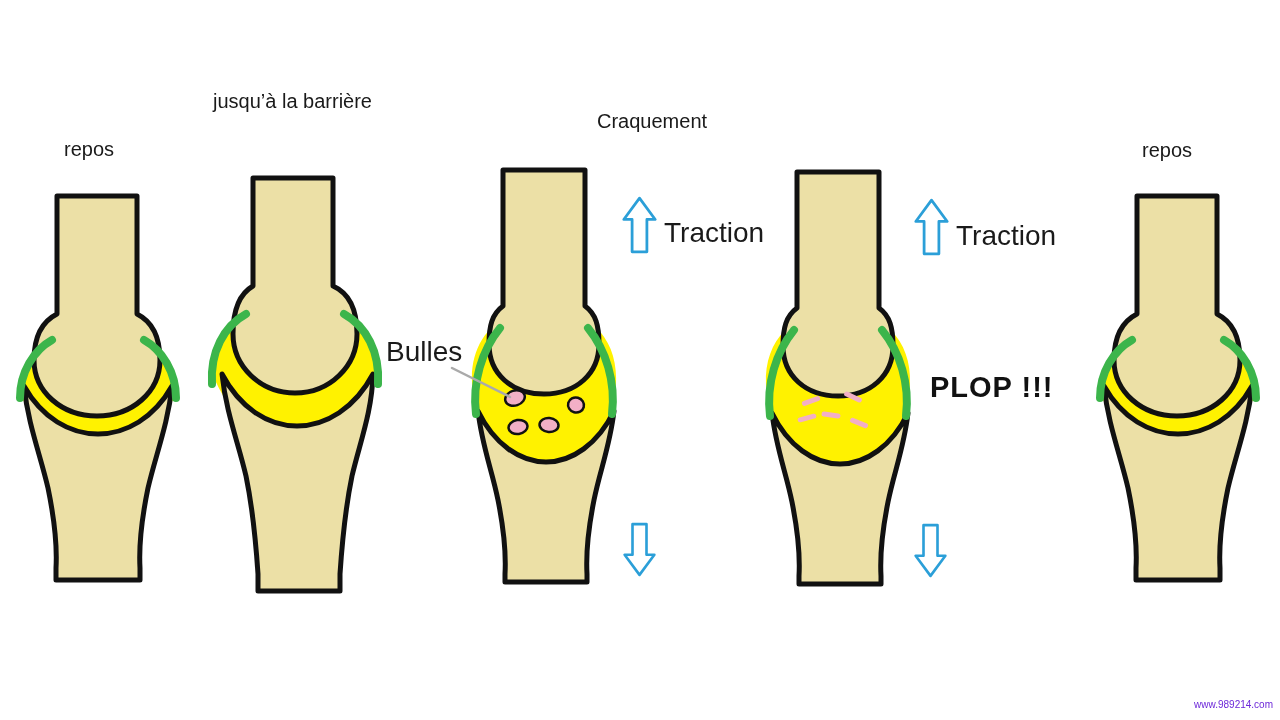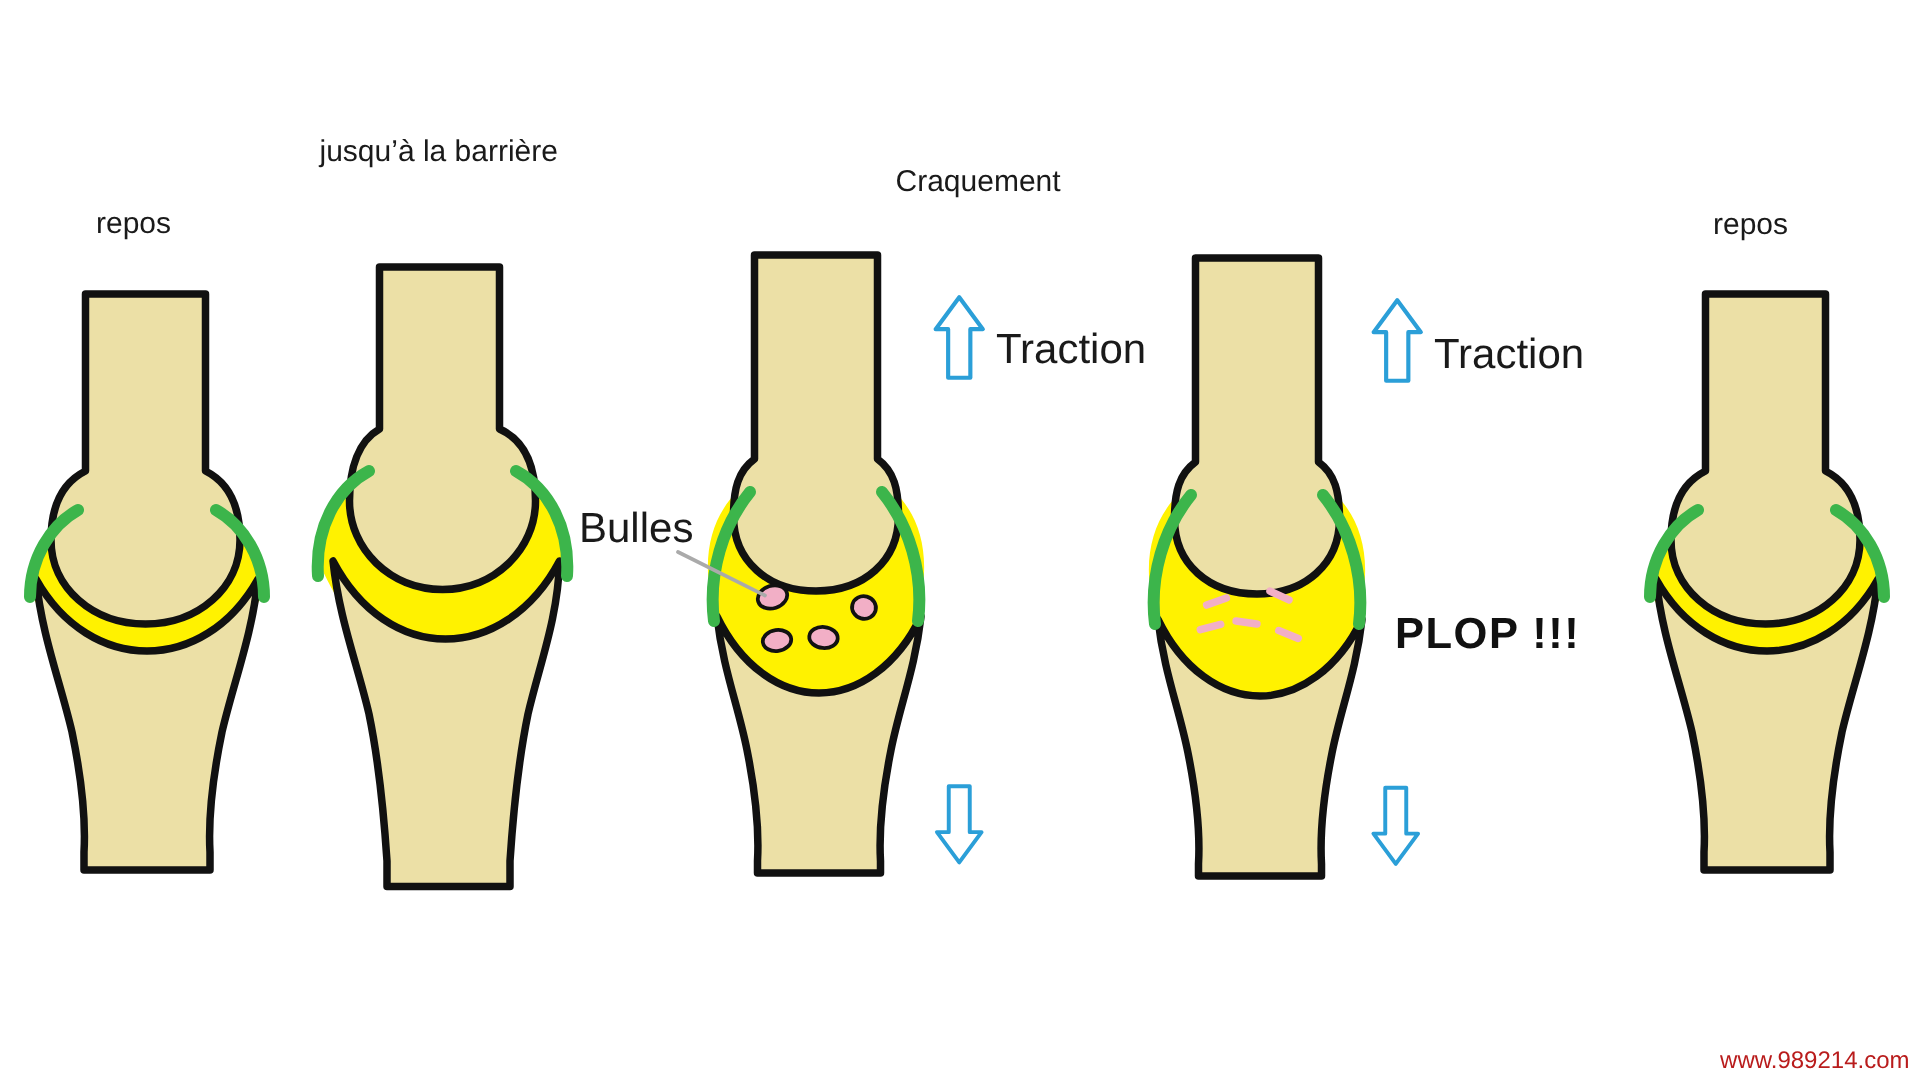--- a/index.html
+++ b/index.html
@@ -10,21 +10,21 @@
   html,body{margin:0;padding:0;}
   body{
     width:1280px;height:720px;position:relative;overflow:hidden;
     background:#ffffff;font-family:"Liberation Sans",sans-serif;color:var(--text);
   }
   .abs{position:absolute;}
   .stage-label{font-size:20px;line-height:24px;color:var(--text);white-space:pre;}
   .tension-label{font-size:20px;line-height:29px;color:var(--text);}
   .bold-label{font-weight:normal;font-size:28px;color:var(--text);}
   .plop-label{font-weight:bold;font-size:29px;letter-spacing:1px;color:#111;}
-  .watermark{font-size:16px;color:#b91c1c;}
+  .watermark{font-size:10px;color:#6d28d9;}
   
   .bone{fill:var(--bone);stroke:var(--outline);stroke-width:5;stroke-linejoin:round;}
   .fluid{fill:var(--fluid);stroke:none;}
   .cart{fill:none;stroke:var(--cartilage);stroke-width:8;stroke-linecap:round;}
   .bubble{fill:var(--bubble);stroke:var(--outline);stroke-width:2.5;}
   .dash{stroke:var(--bubble);stroke-width:5;stroke-linecap:round;}
   .blockarrow{fill:#ffffff;stroke:var(--arrow);stroke-width:3;stroke-linejoin:round;}
   .pointer-line{stroke:var(--pointer);stroke-width:2.5;stroke-linecap:round;}
 </style>
 </head>
@@ -116,15 +116,15 @@
   </svg>
 
 <svg class="abs" style="left:913px;top:198px;" width="37" height="58">
     <use href="#block-arrow-up"></use>
   </svg>
 <div class="abs bold-label" style="left:956px;top:220px;">Traction</div>
 <svg class="abs" style="left:913px;top:523px;" width="35" height="55">
     <use href="#block-arrow-up" transform="rotate(180 17.5 27.5)"></use>
   </svg>
 
-<div class="abs plop-label" style="left:930px;top:371px;margin-top:36px;">PLOP !!!</div>
+<div class="abs plop-label" style="left:930px;top:371px;">PLOP !!!</div>
 
 <div class="abs watermark" style="right:7px;top:699px;">www.989214.com</div>
 
 </body></html>

